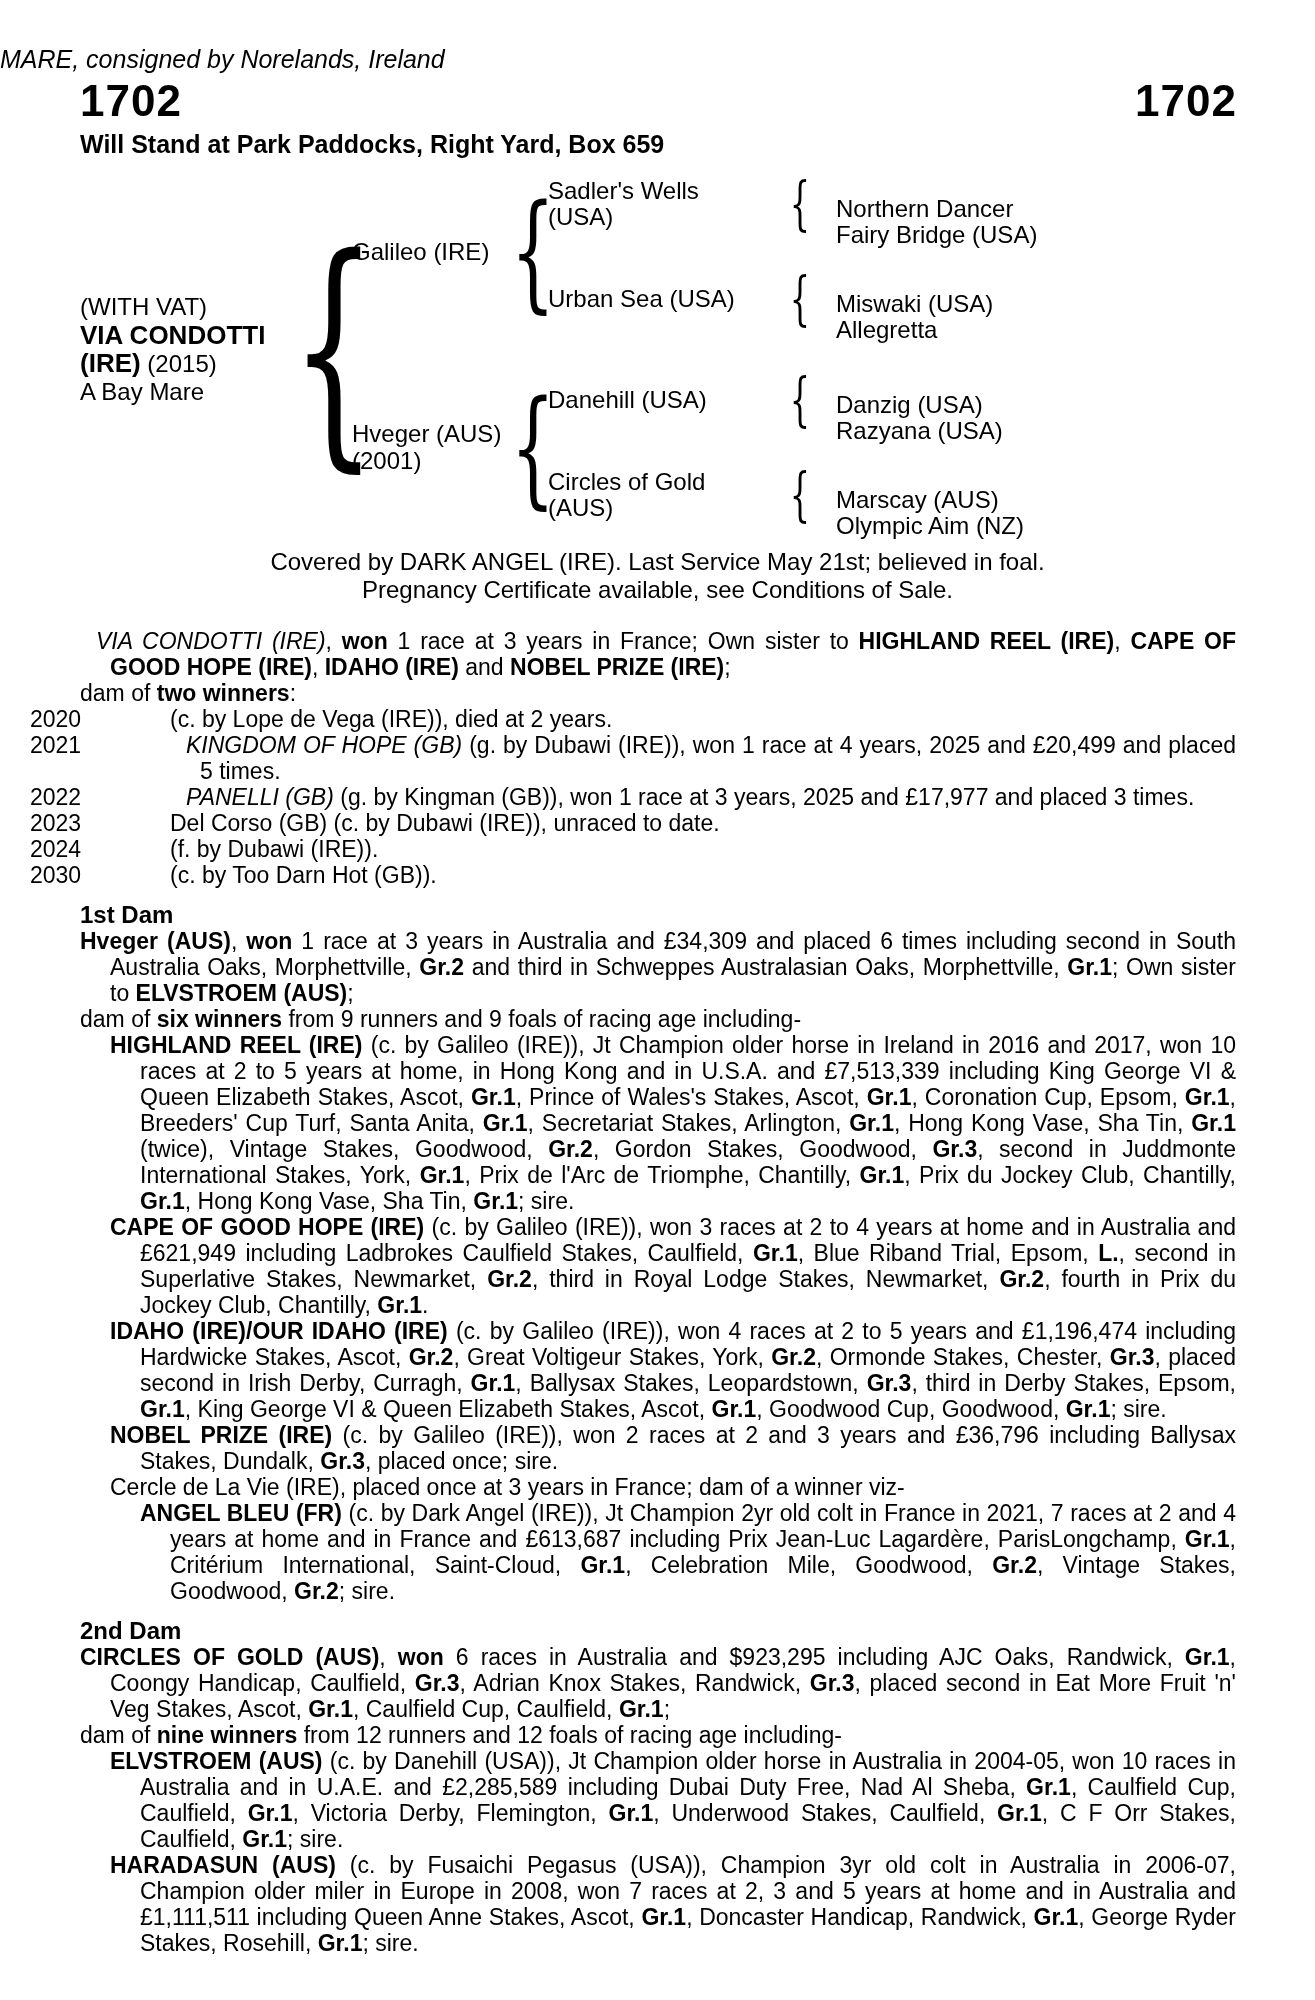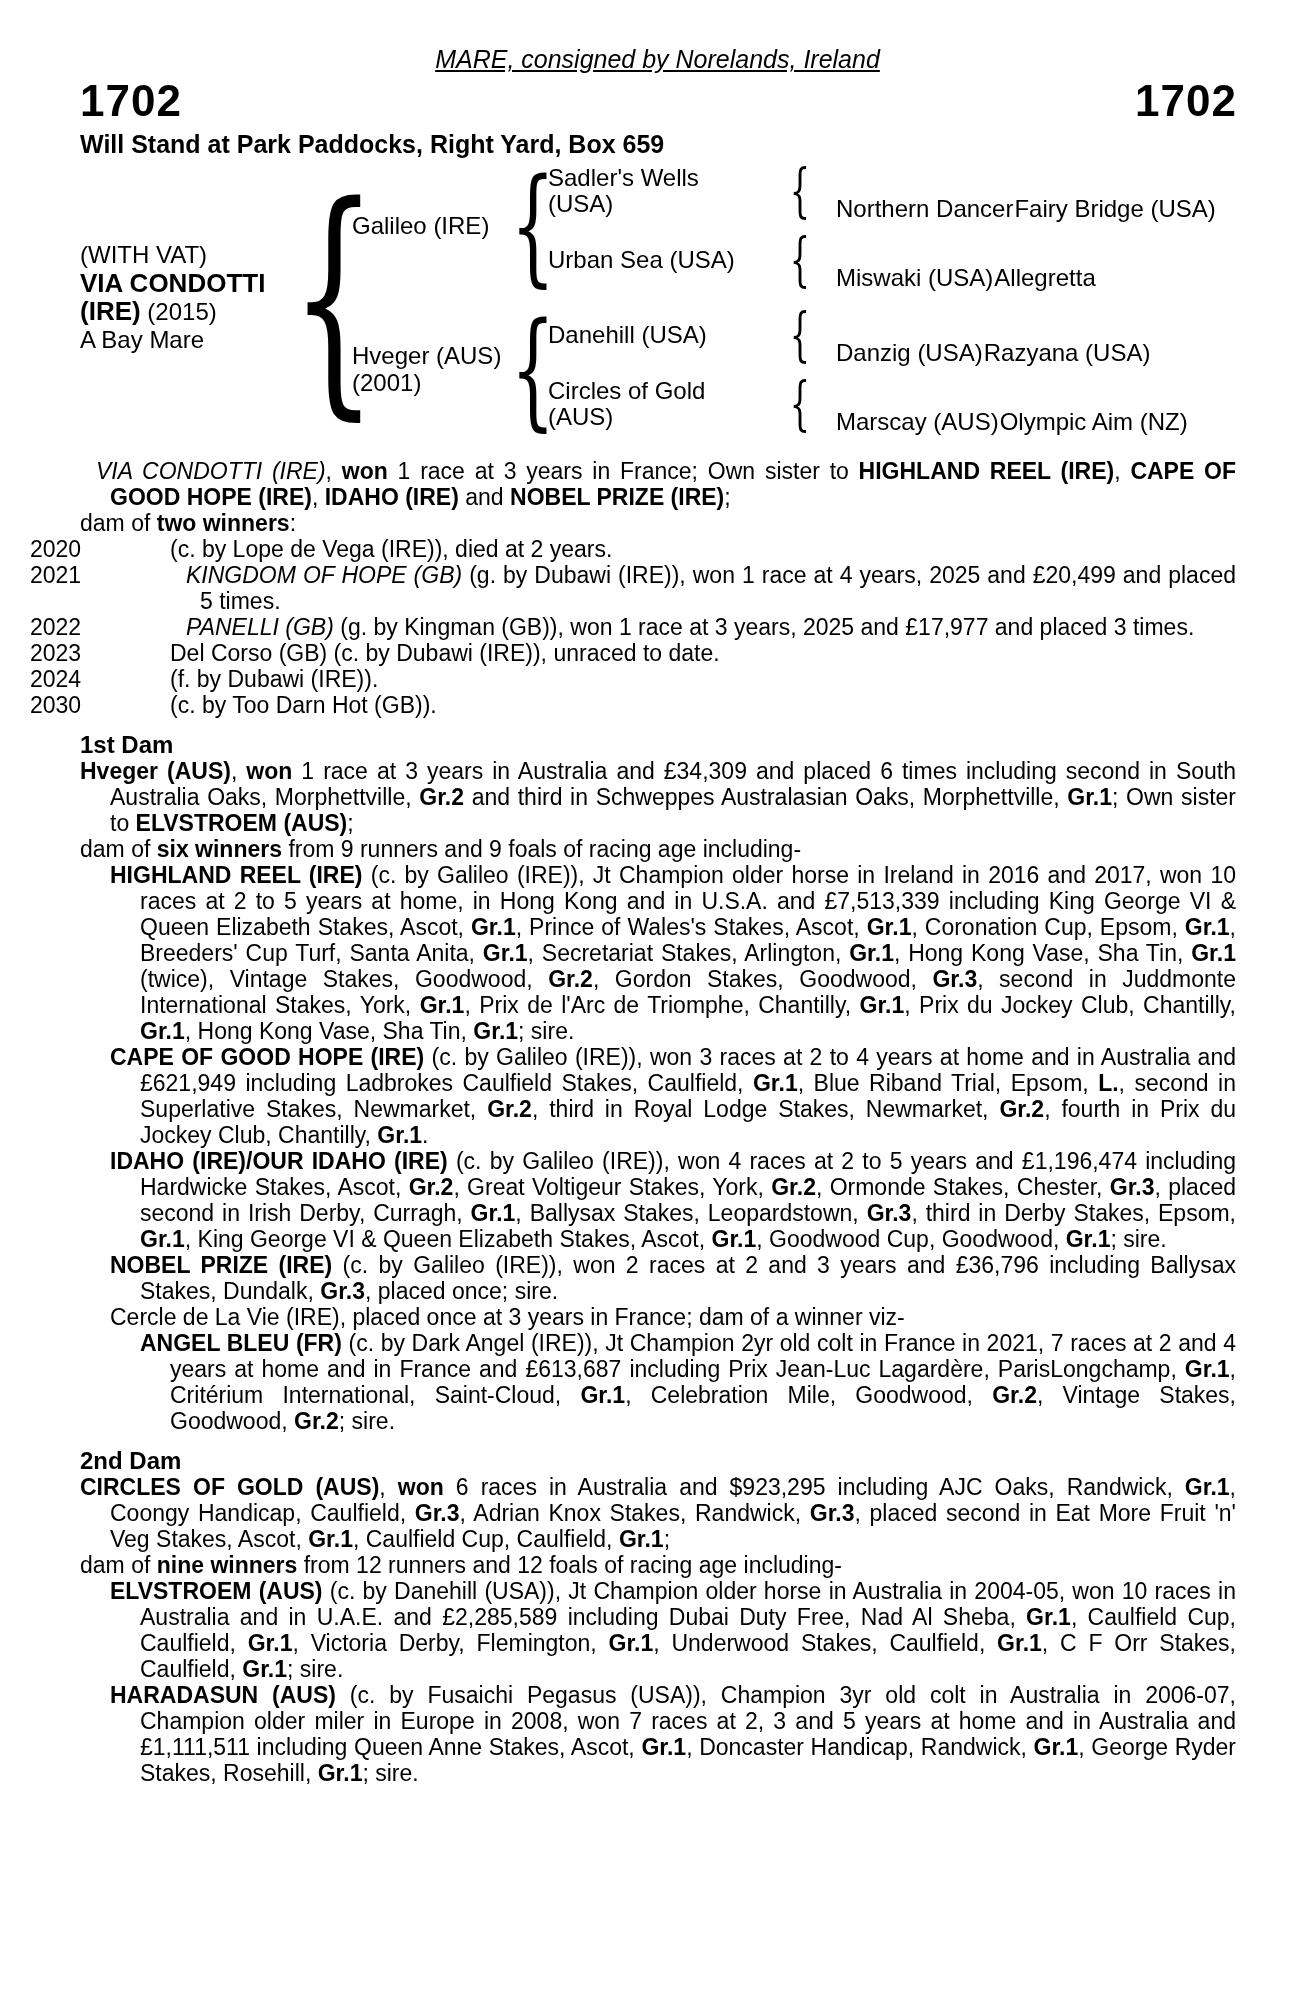--- a/index.html
+++ b/index.html
@@ -5,36 +5,36 @@
   html,body { margin:0; padding:0; background:#ffffff; }
   .page {
     position:relative;
     width:1315px; height:2000px;
     background:#ffffff; color:#000000;
     font-family:"Liberation Sans","DejaVu Sans",sans-serif;
     font-size:23px; line-height:26px;
     box-sizing:border-box; padding-top:46px;
     overflow:hidden;
   }
-  .consignor { text-align:center; font-style:italic; font-size:25px; line-height:27px;text-decoration:underline; }
+  .consignor { text-align:left; font-style:italic; font-size:25px; line-height:27px; }
   .lot-row { display:flex; justify-content:space-between; margin:6px 78px 0 80px; }
   .lot { font-size:44px; font-weight:700; line-height:44px; letter-spacing:1px; }
   .stand { margin:8px 0 0 80px; font-weight:700; font-size:25px; line-height:27px; }
 
   .pedigree { display:flex; align-items:center; margin:2px 0 0 80px; }
   .mareblock { width:236px; font-size:24px; line-height:28px; }
   .m-name { font-weight:700; font-size:26px; }
   .m-line b { font-size:26px; }
   .g1group { display:flex; align-items:center; }
   .g1col { display:flex; flex-direction:column; gap:14px; }
   .g1name { width:166px; font-size:24px; line-height:27px; }
   .g2group { display:flex; align-items:center;gap:24px; }
   .g2col { display:flex; flex-direction:column; gap:8px; }
   .g2name { width:216px; font-size:24px; line-height:26px; }
-  .g3col { display:flex; flex-direction:row; gap:1px;margin-top:36px; }
+  .g3col { display:flex; flex-direction:column; gap:1px;margin-top:36px; }
   .g3name { font-size:24px; line-height:25px; white-space:nowrap; }
   .brace { font-family:"DejaVu Serif",serif; font-weight:400;
            display:flex; align-items:center; justify-content:center;
            transform:scaleX(0.55); }
   .b-sm { font-size:58px;  width:20px; margin:0 2px; }
   .b-lg { font-size:128px; width:24px; margin:0 3px; }
   .b-xl { font-size:248px; width:28px; margin:0 4px; }
 
   .covered { text-align:center; font-size:24px; line-height:28px; margin-top:10px; }
 
@@ -122,20 +122,24 @@
               <div class="g3name">Marscay (AUS)</div>
               <div class="g3name">Olympic Aim (NZ)</div>
             </div>
           </div>
         </div>
       </div>
 
     </div>
   </div>
 
+  <div class="covered">
+    <div>Covered by DARK ANGEL (IRE). Last Service May 21st; believed in foal.</div>
+    <div>Pregnancy Certificate available, see Conditions of Sale.</div>
+  </div>
 
   <div class="textbody">
       <div class="para"><i>VIA CONDOTTI (IRE)</i><span>, </span><b>won</b><span> 1 race at 3 years in France; Own sister to </span><b>HIGHLAND REEL (IRE)</b><span>, </span><b>CAPE OF GOOD HOPE (IRE)</b><span>, </span><b>IDAHO (IRE)</b><span> and </span><b>NOBEL PRIZE (IRE)</b><span>;</span></div>
       <div class="flushline"><span>dam of </span><b>two winners</b><span>:</span></div>
       <div class="produce"><span class="pyear">2020</span><span>(c. by Lope de Vega (IRE)), died at 2 years.</span></div>
       <div class="produce"><span class="pyear">2021</span><i>KINGDOM OF HOPE (GB)</i><span> (g. by Dubawi (IRE)), won 1 race at 4 years, 2025 and £20,499 and placed 5 times.</span></div>
       <div class="produce"><span class="pyear">2022</span><i>PANELLI (GB)</i><span> (g. by Kingman (GB)), won 1 race at 3 years, 2025 and £17,977 and placed 3 times.</span></div>
       <div class="produce"><span class="pyear">2023</span><span>Del Corso (GB) (c. by Dubawi (IRE)), unraced to date.</span></div>
       <div class="produce"><span class="pyear">2024</span><span>(f. by Dubawi (IRE)).</span></div>
       <div class="produce"><span class="pyear">2030</span><span>(c. by Too Darn Hot (GB)).</span></div>

